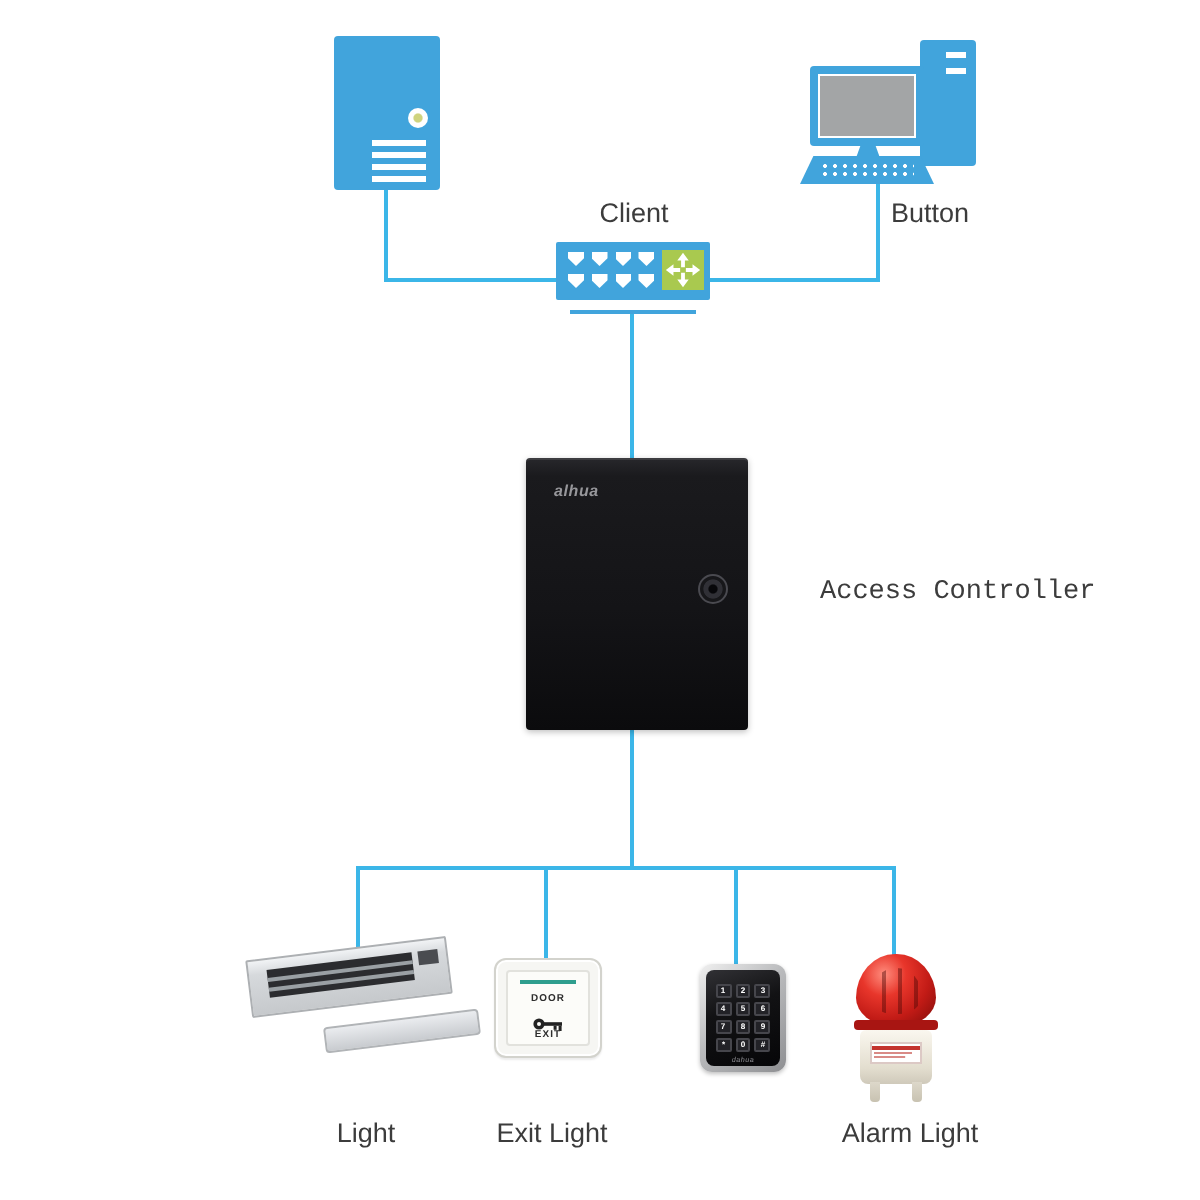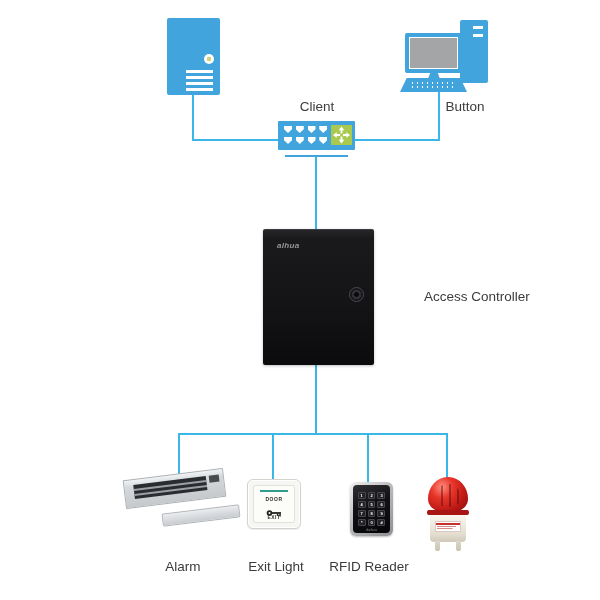--- a/index.html
+++ b/index.html
@@ -242,18 +242,18 @@
       <div class="base-label"></div>
     </div>
     <div class="leg l"></div>
     <div class="leg r"></div>
   </div>
 
   <div class="lbl" style="left:92px;top:96px;width:112px;">
   </div>
   <div class="lbl" style="left:277px;top:98px;width:80px;">Client</div>
   <div class="lbl" style="left:425px;top:98px;width:80px;">Button</div>
-  <div class="lbl" style="left:424px;top:288px;text-align:right;">Access Controller</div>
-  <div class="lbl" style="left:143px;top:558px;width:80px;">Alarm</div>
+  <div class="lbl" style="left:410px;top:288px;text-align:right;font-family:Liberation Mono, monospace;">Access Controller</div>
+  <div class="lbl" style="left:143px;top:558px;width:80px;">Light</div>
   <div class="lbl" style="left:234px;top:558px;width:84px;">Exit Light</div>
-  <div class="lbl" style="left:323px;top:558px;width:92px;">RFID Reader</div>
+  <div class="lbl" style="left:411px;top:558px;width:88px;">Alarm Light</div>
 
 </div>
 
 </body></html>

